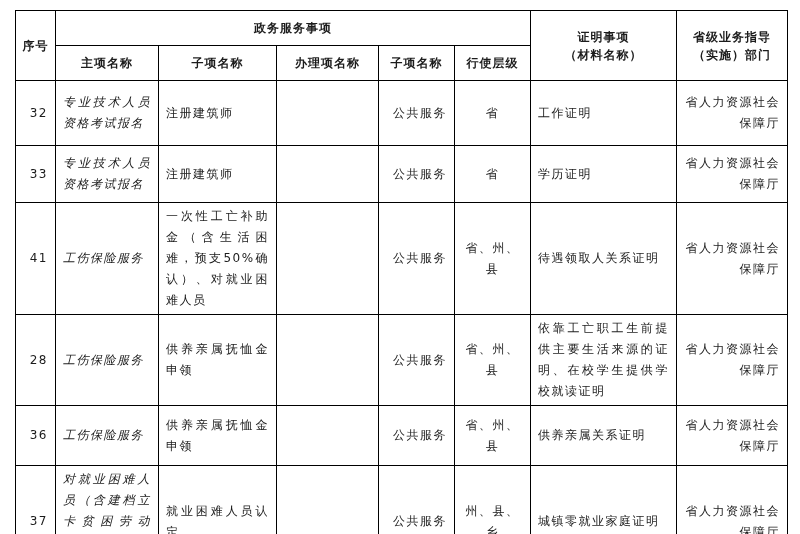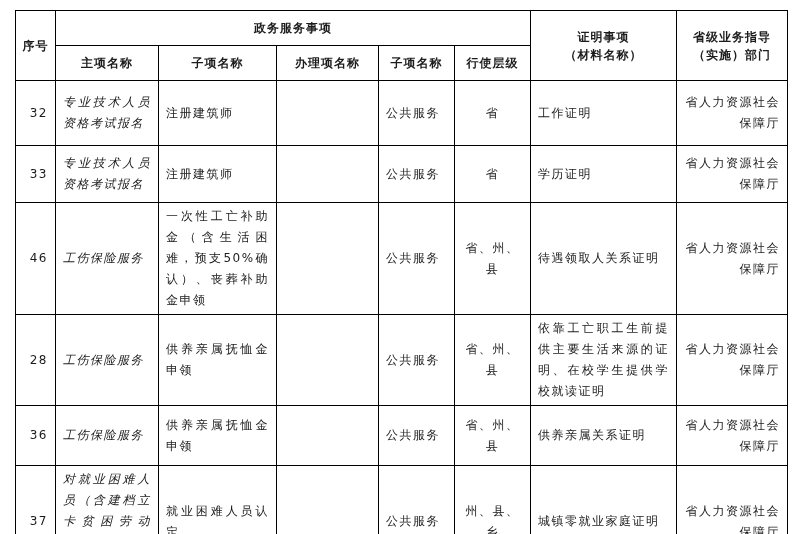--- a/index.html
+++ b/index.html
@@ -53,21 +53,21 @@
   tbody tr:nth-child(3) { height: 77px; }
   tbody tr:nth-child(4) { height: 65px; }
   tbody tr:nth-child(5) { height: 60px; }
   tbody tr:nth-child(6) { height: 70px; }
   tbody tr:nth-child(7) { height: 69px; }
   
   td.c-no    { text-align: right; letter-spacing: 0; }
   td.c-main  { text-align: justify; font-style: italic; }
   td.c-sub   { text-align: justify; }
   td.c-handle{ text-align: justify; }
-  td.c-type  { text-align: left; }
+  td.c-type  { text-align: right; }
   td.c-level { text-align: center; letter-spacing: 1px; }
   td.c-cert  { text-align: justify; }
   td.c-dept  { text-align: right; letter-spacing: 1px; line-height: 1.6; }
 </style>
 </head>
 <body>
 
 <div class="page">
   <table class="services">
     <colgroup>
@@ -116,23 +116,23 @@
           <td class="c-no">33</td>
           <td class="c-main">专业技术人员资格考试报名</td>
           <td class="c-sub">注册建筑师</td>
           <td class="c-handle"></td>
           <td class="c-type">公共服务</td>
           <td class="c-level">省</td>
           <td class="c-cert">学历证明</td>
           <td class="c-dept">省人力资源社会保障厅</td>
         </tr>
         <tr>
-          <td class="c-no">46</td>
+          <td class="c-no">41</td>
           <td class="c-main">工伤保险服务</td>
-          <td class="c-sub">一次性工亡补助金（含生活困难，预支50%确认）、丧葬补助金申领</td>
+          <td class="c-sub">一次性工亡补助金（含生活困难，预支50%确认）、对就业困难人员</td>
           <td class="c-handle"></td>
           <td class="c-type">公共服务</td>
           <td class="c-level">省、州、县</td>
           <td class="c-cert">待遇领取人关系证明</td>
           <td class="c-dept">省人力资源社会保障厅</td>
         </tr>
         <tr>
           <td class="c-no">28</td>
           <td class="c-main">工伤保险服务</td>
           <td class="c-sub">供养亲属抚恤金申领</td>

